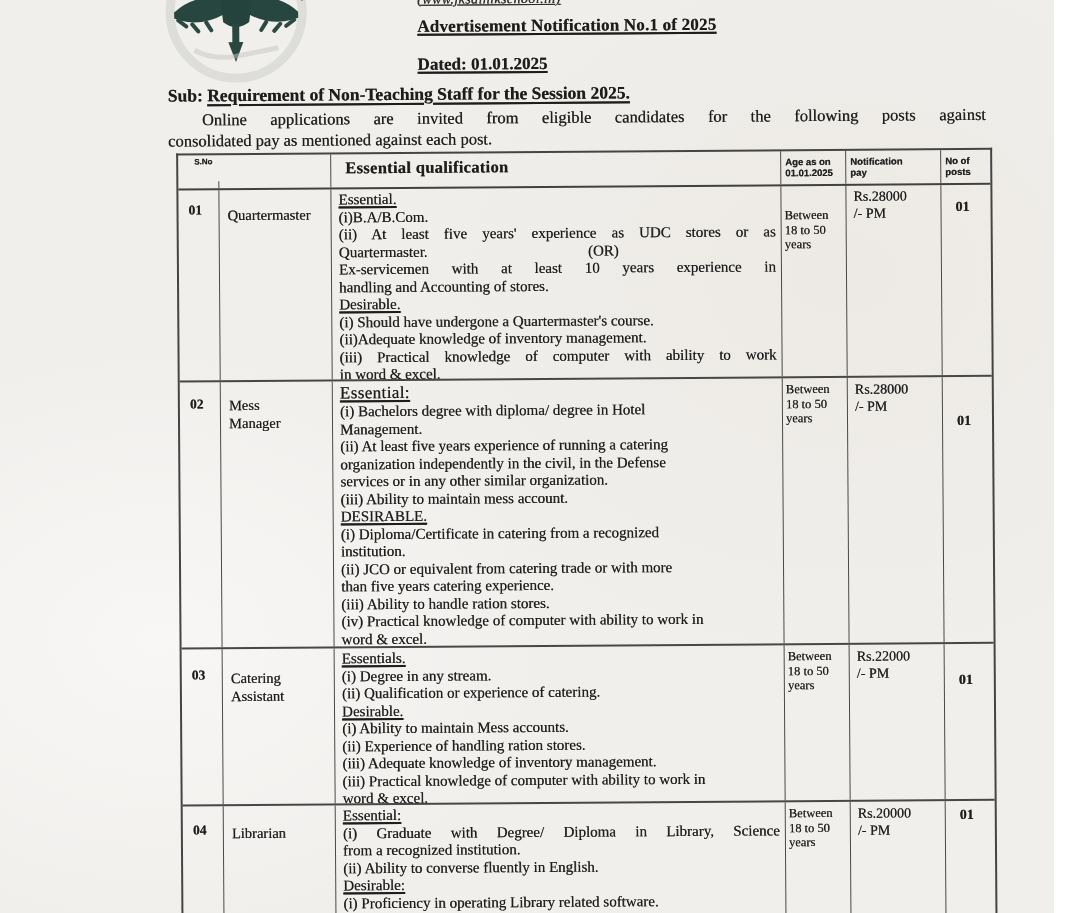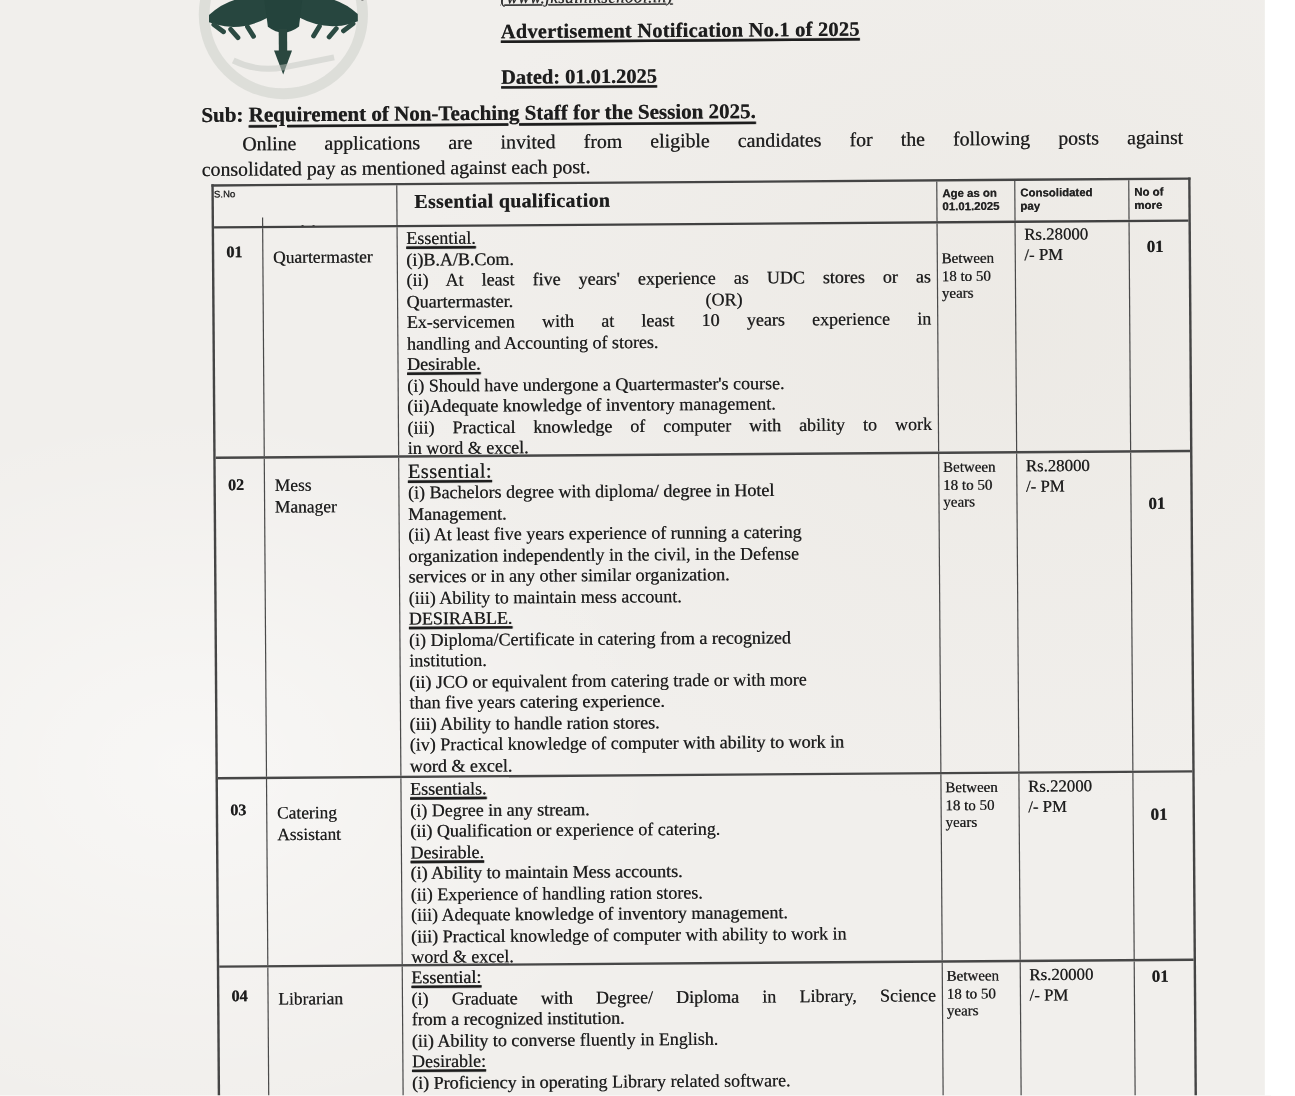--- a/index.html
+++ b/index.html
@@ -53,21 +53,21 @@
   }
   .trow, .thead{
     display:grid;
     grid-template-columns:40px 112px 450px 65px 95px 50px;
   }
   .thead{height:33px; border-bottom:2.4px solid #414141;}
   .trow{border-bottom:2.2px solid #474747;}
   .cell{border-left:1.6px solid #4a4a4a; overflow:hidden; box-sizing:border-box; white-space:pre-line;}
   .cell:first-child{border-left:none;}
   
-  .h-sno{font-family:"Liberation Sans",sans-serif; font-size:8px; font-weight:normal; padding:2px 0;}
+  .h-sno{font-family:"Liberation Sans",sans-serif; font-size:8px; font-weight:bold; padding:2px 16px;}
   .h-pos{font-size:15px; font-weight:bold; padding:5px 0 0 8px;margin-top:26px;}
   .h-qual{font-size:16.5px; font-weight:bold; padding:4px 0 0 14px; letter-spacing:.3px;}
   .h-age,.h-pay,.h-posts{
     font-family:"Liberation Sans",sans-serif; font-size:9.5px; font-weight:bold;
     line-height:11px; padding:5px 2px 0 4px; color:#222;
   }
   
   .c-sno{font-size:13.5px; font-weight:bold; padding:12px 0 0 10px;}
   .c-pos{font-size:14.5px; padding:16px 2px 0 8px; line-height:18px;}
   .c-qual{font-size:15px; line-height:17.5px; padding:2px 5px 0 7px;}
@@ -131,24 +131,24 @@
       <div class="intro-l2">consolidated pay as mentioned against each post.</div>
     </div>
 
     <div class="jtable">
       <div class="thead">
         <div class="cell h-sno">S.No</div>
         <div class="cell h-pos">Position</div>
         <div class="cell h-qual">Essential qualification</div>
         <div class="cell h-age">Age as on
 01.01.2025</div>
-        <div class="cell h-pay">Consolidated
+        <div class="cell h-pay">Notification
 pay</div>
         <div class="cell h-posts">No of
-more</div>
+posts</div>
       </div>
       <div data-rows="">
       <div class="trow">
         <div class="cell c-sno">01</div>
         <div class="cell c-pos">Quartermaster</div>
         <div class="cell c-qual"><div class="qline u">Essential.</div><div class="qline">(i)B.A/B.Com.</div><div class="qline j">(ii) At least five years' experience as UDC stores or as</div><div class="qline orline"><span>Quartermaster.</span><span class="or">(OR)</span></div><div class="qline j">Ex-servicemen with at least 10 years experience in</div><div class="qline">handling and Accounting of stores.</div><div class="qline u">Desirable.</div><div class="qline">(i) Should have undergone a Quartermaster's course.</div><div class="qline">(ii)Adequate knowledge of inventory management.</div><div class="qline j">(iii) Practical knowledge of computer with  ability to work</div><div class="qline">in word &amp; excel.</div></div>
         <div class="cell c-age">Between
 18 to 50
 years</div>
         <div class="cell c-pay">Rs.28000

